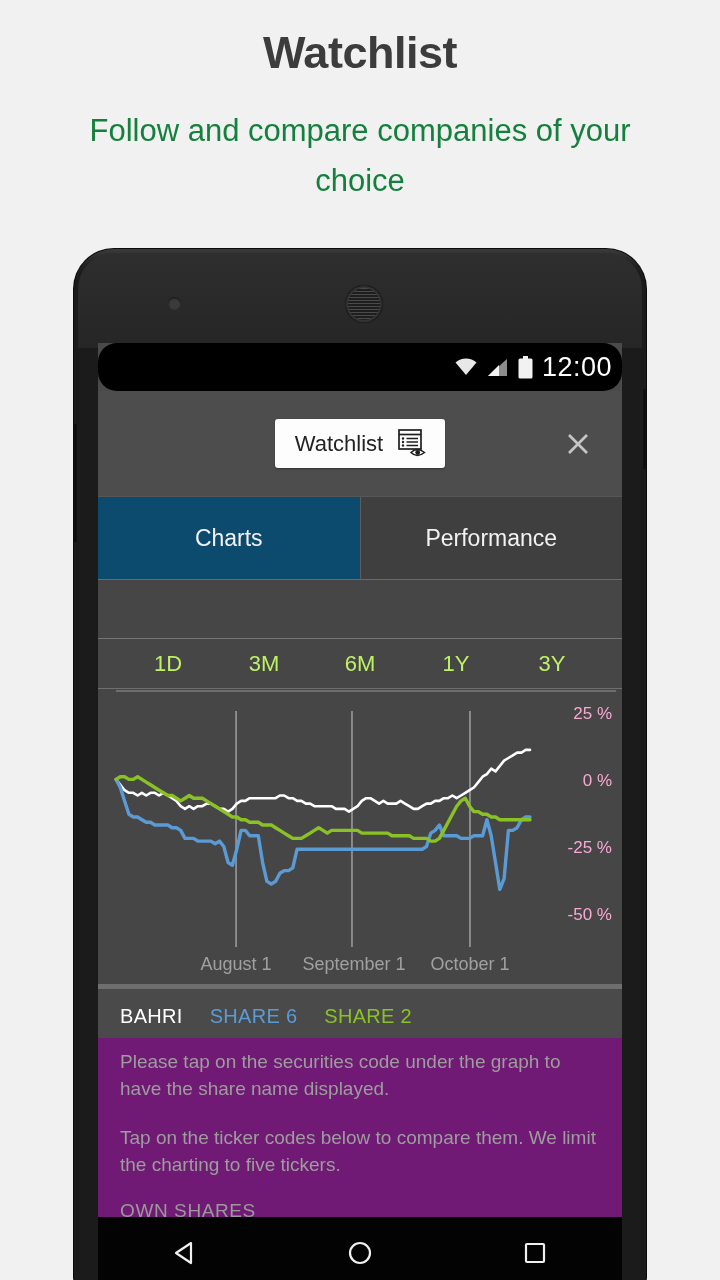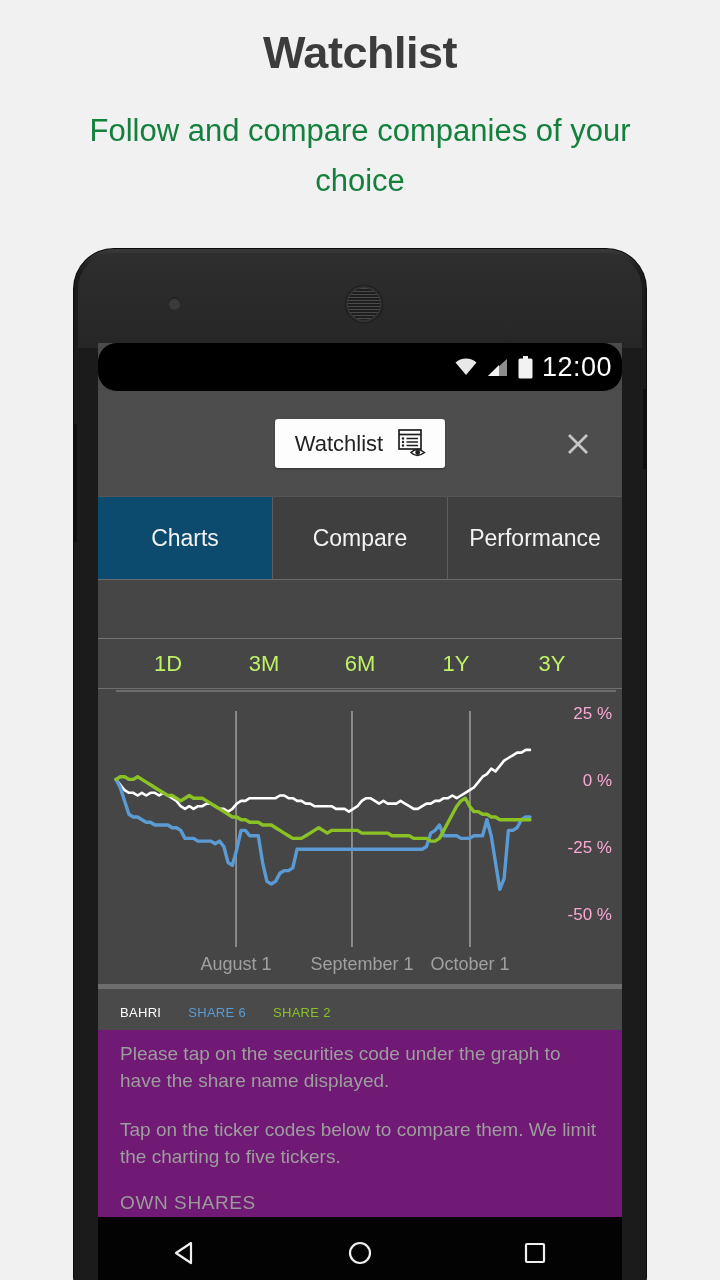--- a/index.html
+++ b/index.html
@@ -134,21 +134,21 @@
   .xlab {
     position: absolute; bottom: 9px; font-size: 18px; color: #a0a0a0;
     transform: translateX(-50%); white-space: nowrap;
   }
 
   
   .legend {
     display: flex; align-items: center; gap: 27px;
     padding: 16px 22px 10px 22px; background: #4a4a4a;
   }
-  .legend-item { font-size: 13px; letter-spacing: 0.3px; }
+  .legend-item { font-size: 20px; letter-spacing: 0.3px; }
 
   
   .info { background: #701a75; padding: 10px 22px 0 22px; }
   .info p { font-size: 19px; line-height: 27px; color: #9d9d9d; margin-bottom: 22px; }
   .own-shares { font-size: 19px; color: #9a9a9a; letter-spacing: 0.6px; padding-bottom: 18px; }
 
   
   .navbar {
     position: absolute; left: 24px; bottom: 0; width: 524px; height: 72px;
     background: #030303; display: flex; align-items: center; justify-content: space-around;
@@ -209,23 +209,20 @@
           <svg class="ic-close" viewBox="0 0 34 34">
             <line x1="8" y1="8" x2="26" y2="26" stroke="#c6c6c6" stroke-width="2.6"></line>
             <line x1="26" y1="8" x2="8" y2="26" stroke="#c6c6c6" stroke-width="2.6"></line>
           </svg>
         </div>
       </div>
 
       <div class="tabs">
         <div class="tab active">
           <span>Charts</span>
-        </div>
-        <div class="tab">
-          <span>Compare</span>
         </div>
         <div class="tab">
           <span>Performance</span>
         </div>
       </div>
 
       <div class="blank-strip"></div>
 
       <div class="ranges">
         <div class="range">1D</div>
@@ -246,21 +243,21 @@
             <polyline points="18.0,90.4 22.3,87.7 26.6,87.7 30.9,90.4 35.3,90.4 39.6,87.7 43.9,90.4 48.2,93.1 52.5,95.8 56.8,98.5 61.1,101.2 65.4,103.8 69.8,106.5 74.1,106.5 78.4,109.2 82.7,111.9 87.0,109.2 91.3,106.5 95.6,109.2 99.9,109.2 104.3,109.2 108.6,111.9 112.9,114.6 117.2,117.2 121.5,119.9 125.8,122.6 130.1,125.3 134.4,128.0 138.8,128.0 143.1,130.7 147.4,130.7 151.7,133.3 156.0,133.3 160.3,133.3 164.6,136.0 168.9,136.0 173.3,136.0 177.6,138.7 181.9,141.4 186.2,144.1 190.5,146.8 194.8,149.4 199.1,149.4 203.4,149.4 207.8,146.8 212.1,144.1 216.4,141.4 220.7,138.7 225.0,141.4 229.3,144.1 233.6,141.4 237.9,141.4 242.2,141.4 246.6,141.4 250.9,141.4 255.2,141.4 259.5,141.4 263.8,144.1 268.1,144.1 272.4,144.1 276.8,144.1 281.1,144.1 285.4,144.1 289.7,144.1 294.0,146.8 298.3,146.8 302.6,146.8 306.9,146.8 311.3,146.8 315.6,149.4 319.9,149.4 324.2,149.4 328.5,149.4 332.8,152.1 337.1,152.1 341.4,149.4 345.8,141.4 350.1,133.3 354.4,125.3 358.7,117.2 363.0,111.9 367.3,109.2 371.6,117.2 375.9,122.6 380.3,122.6 384.6,125.3 388.9,125.3 393.2,128.0 397.5,128.0 401.8,130.7 406.1,130.7 410.4,130.7 414.8,130.7 419.1,130.7 423.4,130.7 427.7,130.7 432.0,130.7" fill="none" stroke="#8ac226" stroke-width="3.4" stroke-linejoin="round" stroke-linecap="round"></polyline>
           </svg>
         <div id="ylabels">
             <div class="ylab" style="top: 15.0471px;">25 %</div>
             <div class="ylab" style="top: 82.1059px;">0 %</div>
             <div class="ylab" style="top: 149.165px;">-25 %</div>
             <div class="ylab" style="top: 216.224px;">-50 %</div>
           </div>
         <div id="xlabels">
             <div class="xlab" style="left: 138.06px;">August 1</div>
-            <div class="xlab" style="left: 264px; text-align: right;">September 1</div>
+            <div class="xlab" style="left: 256px; text-align: right;">September 1</div>
             <div class="xlab" style="left: 371.97px;">October 1</div>
           </div>
       </div>
 
       <div class="legend">
         <span class="legend-item" id="lg0" style="color: rgb(255, 255, 255);">BAHRI</span>
         <span class="legend-item" id="lg1" style="color: rgb(91, 155, 213);">SHARE 6</span>
         <span class="legend-item" id="lg2" style="color: rgb(138, 194, 38);">SHARE 2</span>
       </div>
 

